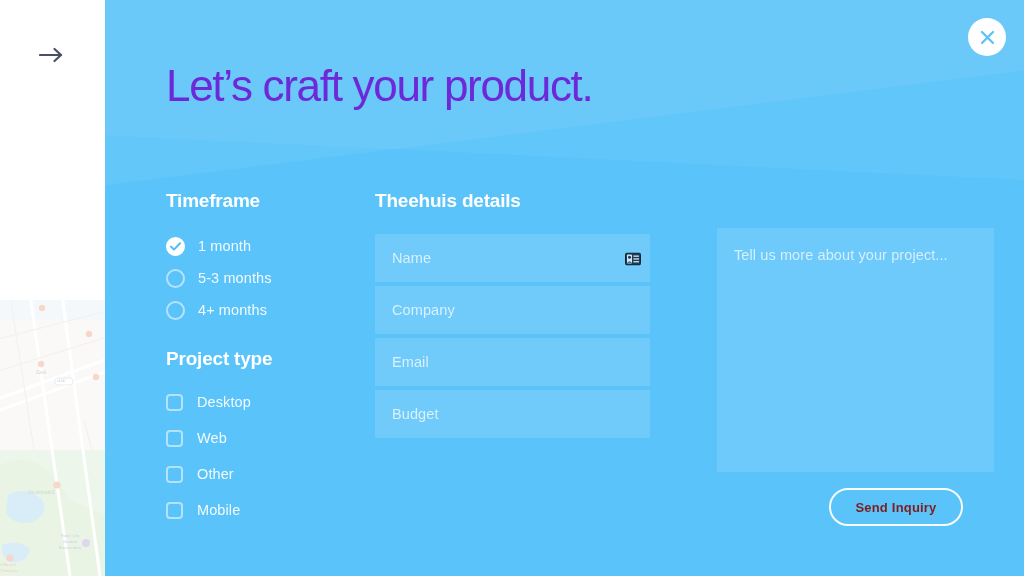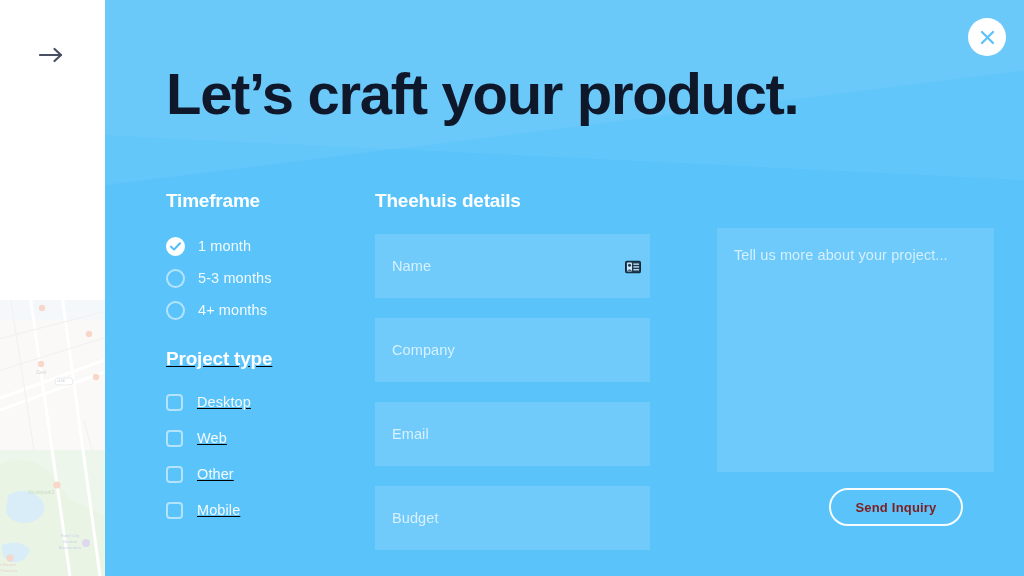--- a/index.html
+++ b/index.html
@@ -47,21 +47,21 @@
 
   .close-btn{
     position:absolute; right:18px; top:18px;
     width:38px; height:38px; border-radius:50%;
     background:#ffffff; display:flex; align-items:center; justify-content:center;
     cursor:pointer; z-index:6;
   }
 
   .title{
     position:absolute; left:61px; top:62px;
-    font-size:58px; font-weight:bold; color:#0f172a;
+    font-size:44px; font-weight:normal; color:#6d28d9;
     letter-spacing:-1.3px; line-height:1.1; white-space:nowrap;
   }
 
   .section-head{
     font-size:19px; font-weight:bold; color:#ffffff; letter-spacing:-.2px;
   }
 
   
   .col-options{ position:absolute; left:61px; top:190px; width:200px; }
   .opt-list{ margin-top:23px; }
@@ -75,30 +75,30 @@
   }
   .radio.on{ background:#ffffff; border-color:#ffffff;
     display:flex; align-items:center; justify-content:center; }
   .checkbox{
     width:17px; height:17px; border-radius:4px;
     border:2px solid rgba(255,255,255,.55);
     flex:none; margin-right:14px;
   }
   .opt-label{ font-size:14.5px; color:rgba(255,255,255,.92); letter-spacing:.1px; }
 
-  .ptype{ margin-top:27px;text-decoration:underline; }
+  .ptype{ margin-top:27px; }
   .ptype .opt-list{ margin-top:21px; }
   .ptype .opt-row{ margin-bottom:14px; }
 
   
   .col-form{ position:absolute; left:270px; top:190px; }
   .fields{ margin-top:22px; }
   .field{
-    width:275px; height:64px; background:rgba(255,255,255,.14);
-    margin-bottom:20px; position:relative; cursor:text;
+    width:275px; height:48px; background:rgba(255,255,255,.14);
+    margin-bottom:4px; position:relative; cursor:text;
     display:flex; align-items:center;
   }
   .field .ph{
     font-size:14.5px; color:rgba(255,255,255,.72); padding-left:17px;
     letter-spacing:.1px;
   }
   .autofill-icon{
     position:absolute; right:9px; top:50%; transform:translateY(-50%);
     width:16px; height:13px;
   }

